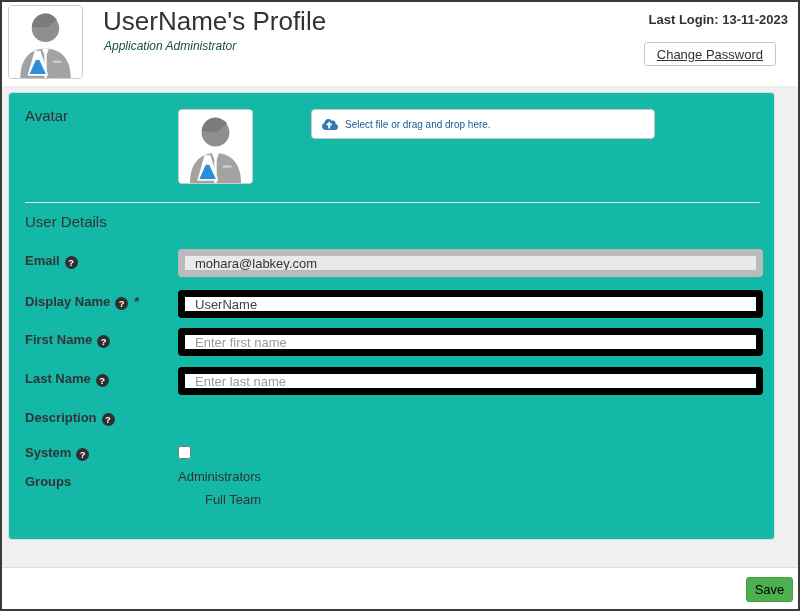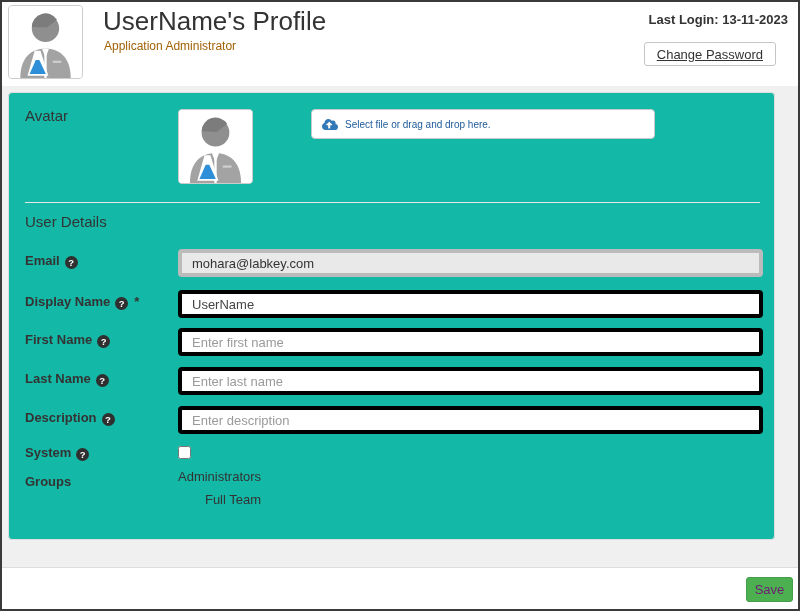--- a/index.html
+++ b/index.html
@@ -24,21 +24,21 @@
     width: 75px; height: 74px;
     background: #fff; border: 1px solid #ccc; border-radius: 4px;
     overflow: hidden;
   }
   .page-title {
     position: absolute; left: 101px; top: 4px;
     font-size: 26px; font-weight: 400; color: #333;
   }
   .page-subtitle {
     position: absolute; left: 102px; top: 37px;
-    font-size: 12px; color: #a16207;
+    font-size: 12px; color: #14532d; font-style: italic;
   }
   .last-login {
     position: absolute; right: 10px; top: 10px;
     font-size: 13px; font-weight: bold; color: #333;
   }
   .btn-change-password {
     position: absolute; right: 22px; top: 40px;
     height: 24px; padding: 0 12px;
     background: #fff; border: 1px solid #c5c5c5; border-radius: 3px;
     font-family: "Liberation Sans", sans-serif;
@@ -86,21 +86,21 @@
     margin-left: 5px; vertical-align: -1px;
     background: #2f2f2f; color: #fff; border-radius: 50%;
     font-size: 9.5px; font-weight: bold; line-height: 13px; text-align: center;
   }
   .required-mark { margin-left: 6px; font-weight: bold; color: #333; }
 
   .text-input {
     position: absolute; left: 169px;
     width: 585px; height: 28px;
     padding: 0 10px;
-    border: 4px solid #000000; border-radius: 4px;
+    border: 7px solid #000000; border-radius: 4px;
     background: #fff;
     font-family: "Liberation Sans", sans-serif;
     font-size: 13px; color: #444;
   }
   .text-input::placeholder { color: #9a9a9a; opacity: 1; }
   .text-input[readonly] { background: #e9e9e9; border-color: #bbb; color: #333; }
 
   .sys-checkbox {
     position: absolute; left: 169px; top: 353px;
     width: 13px; height: 13px; cursor: pointer;
@@ -113,21 +113,21 @@
   
   .footer {
     position: absolute; left: 0; right: 0; bottom: 0; height: 42px;
     background: #fff; border-top: 1px solid #ddd;
   }
   .btn-save {
     position: absolute; right: 5px; top: 9px;
     min-width: 47px; height: 25px; padding: 0 4px;
     background: #4caf50; border: 1px solid #449d48; border-radius: 3px;
     font-family: "Liberation Sans", sans-serif;
-    font-size: 13px; color: #701a75; cursor: pointer;
+    font-size: 13px; color: #000000; cursor: pointer;
   }
 </style>
 </head>
 <body>
 
 <div id="page">
 
   <div class="header">
     <div class="avatar-thumb">
       <svg width="73" height="72" viewBox="0 0 100 100">
@@ -193,21 +193,20 @@
     <input class="text-input" style="top: 235px;" type="text" placeholder="Enter first name">
 
     <div class="field-label" style="top:278px">
       <span>Last Name</span><span class="help-icon">?</span>
     </div>
     <input class="text-input" style="top: 274px;" type="text" placeholder="Enter last name">
 
     <div class="field-label" style="top:317px">
       <span>Description</span><span class="help-icon">?</span>
     </div>
-    <input class="text-input" style="top: 313px;" type="text" placeholder="Enter description">
 
     <div class="field-label" style="top:352px">
       <span>System</span><span class="help-icon">?</span>
     </div>
     <input class="sys-checkbox" type="checkbox" style="">
 
     <div class="field-label" style="top:381px">
       <span>Groups</span>
     </div>
     <div class="groups-list">

